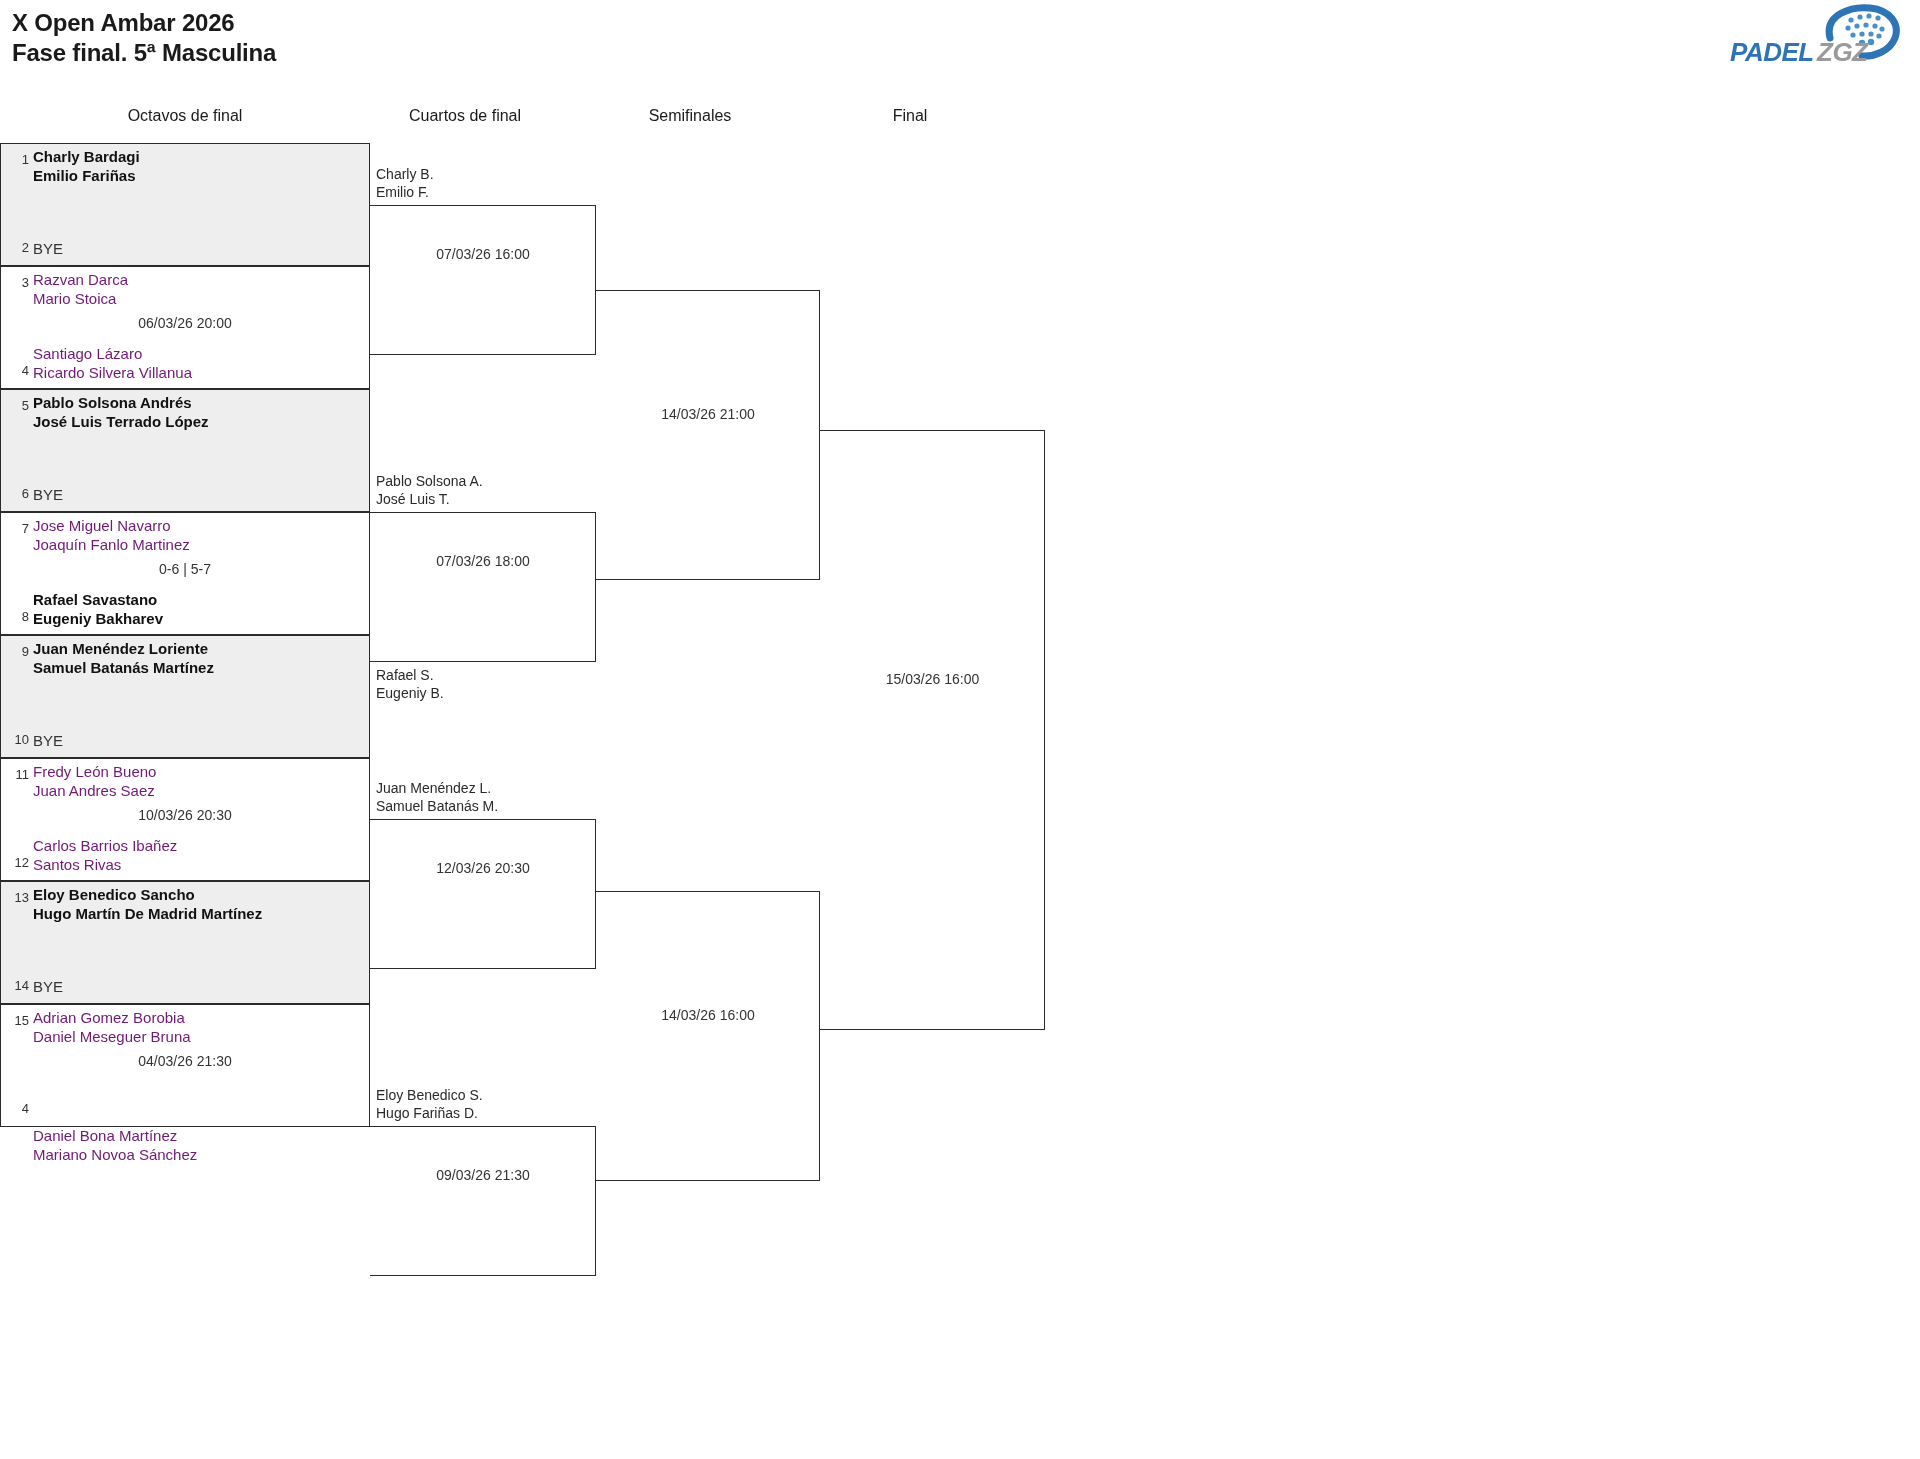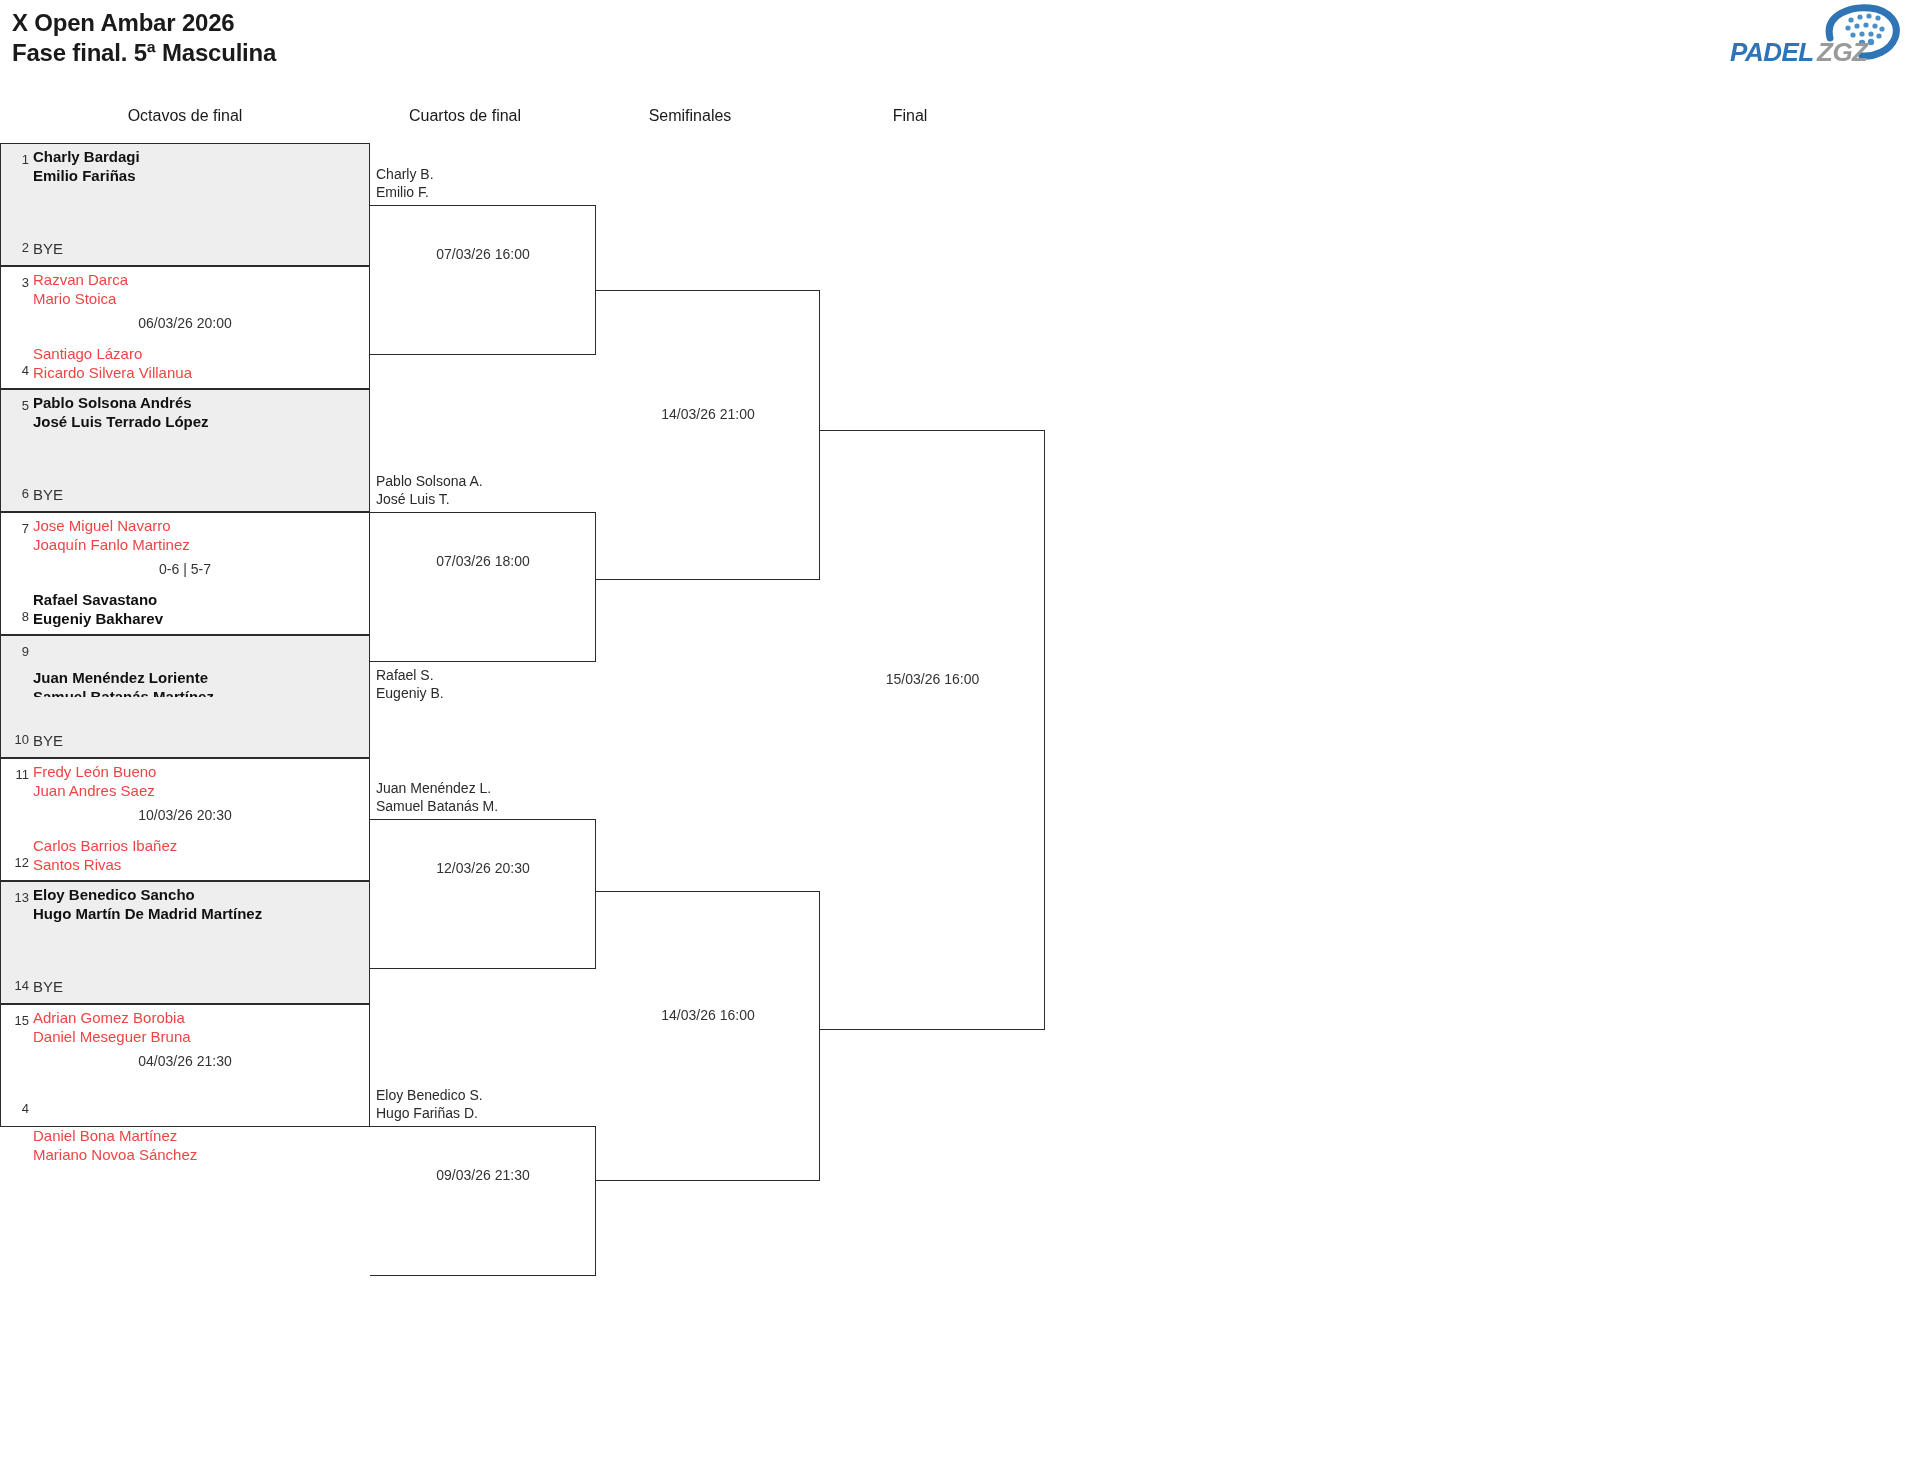--- a/index.html
+++ b/index.html
@@ -95,21 +95,21 @@
     font-size: 13px;
     color: #333333;
     line-height: 16px;
   }
   .team-names {
     position: absolute;
     left: 32px;
     right: 6px;
     font-size: 15px;
     line-height: 19px;
-    color: #ef4444;
+    color: #701a75;
     white-space: nowrap;
   }
   .team-names .ln { display: block; }
   .team-names.winner {
     font-weight: 700;
     color: #111111;
   }
   .team-names.bye {
     font-size: 15px;
     color: #333333;
@@ -233,21 +233,21 @@
       </div>
       <div class="r1-slot bottom-rule" style="left:0px; top:573.5px; height:61.5px;">
         <div class="seed-num" style="top:35.5px;">8</div>
         <div class="team-names winner" style="top: 16.5px;">
           <span class="ln">Rafael Savastano</span>
           <span class="ln">Eugeniy Bakharev</span>
         </div>
       </div>
       <div class="r1-slot shaded top-rule" style="left:0px; top:635px; height:61.5px;">
         <div class="seed-num" style="top:8px;">9</div>
-        <div class="team-names winner" style="top: 3px; margin-top: 29px;">
+        <div class="team-names winner" style="top: 3px;">
           <span class="ln">Juan Menéndez Loriente</span>
           <span class="ln">Samuel Batanás Martínez</span>
         </div>
       </div>
       <div class="r1-slot shaded bottom-rule" style="left:0px; top:696.5px; height:61.5px;">
         <div class="seed-num" style="top:35.5px;">10</div>
         <div class="team-names bye" style="top: 34.5px;">
           <span class="ln">BYE</span>
         </div>
       </div>

